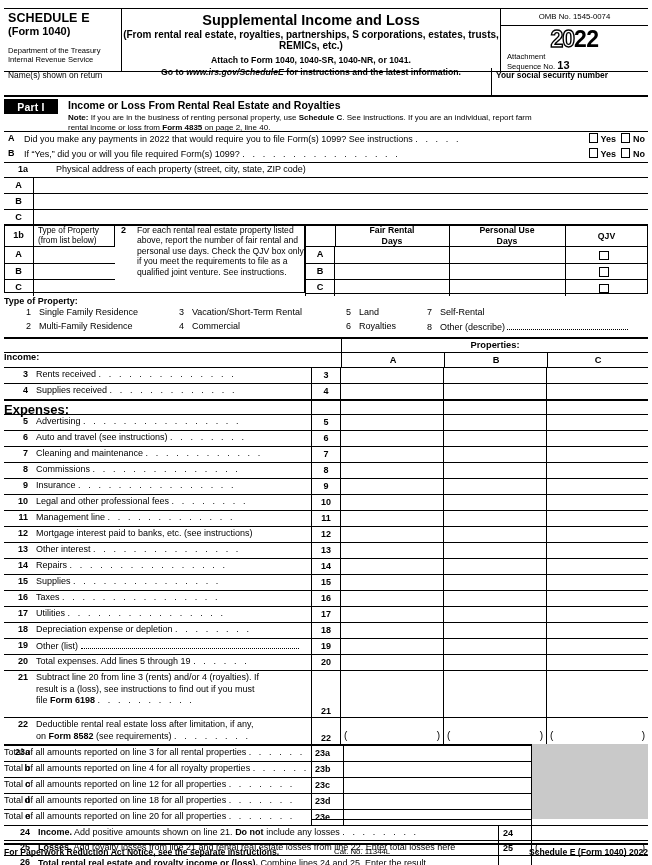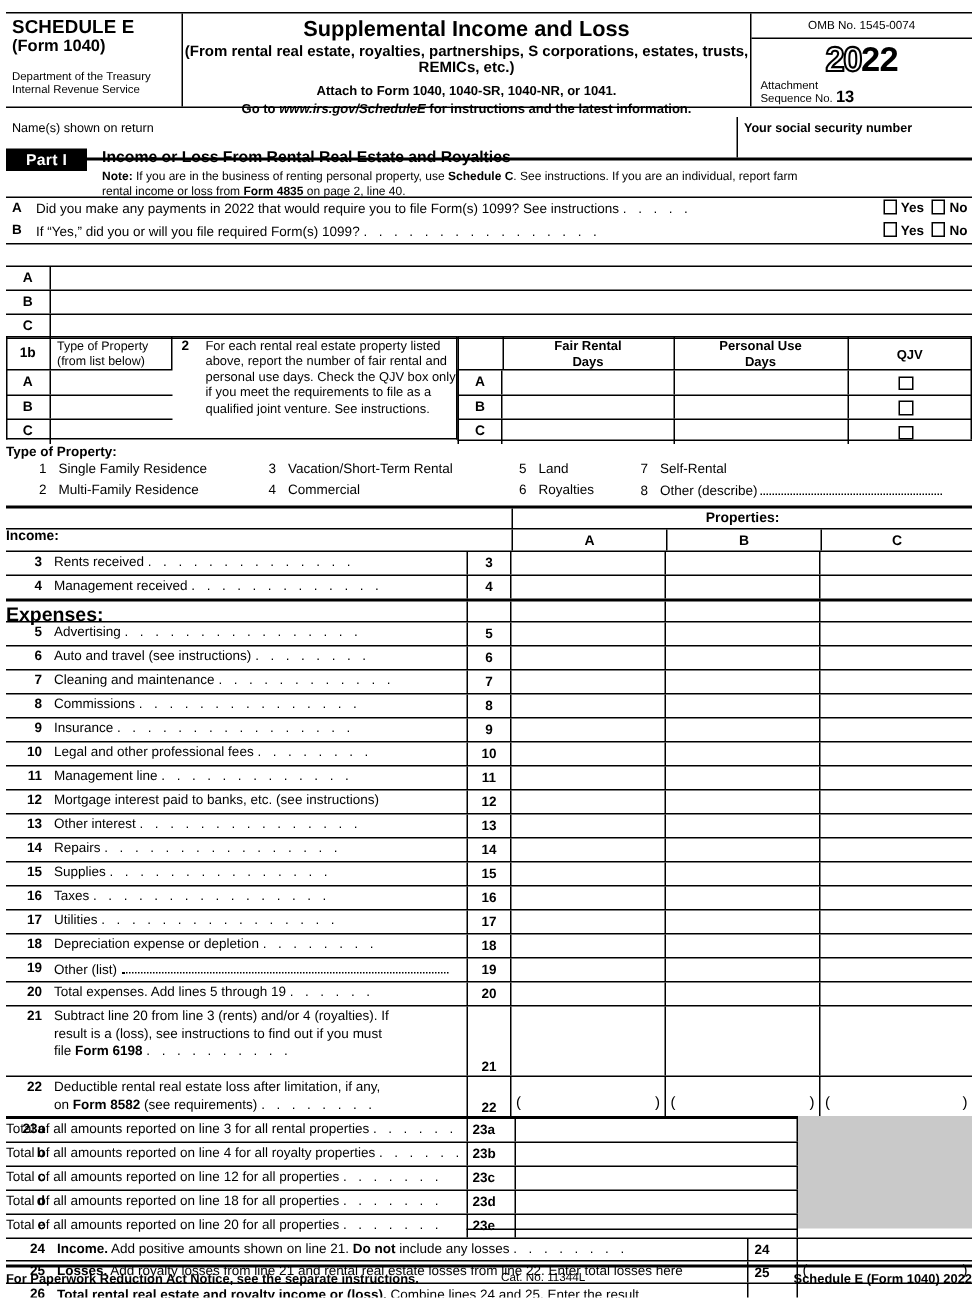--- a/index.html
+++ b/index.html
@@ -35,21 +35,21 @@
              border-left:1.3px solid #000;box-sizing:border-box;}
   .omb{font-size:7.8px;text-align:center;padding-top:3px;height:13px;
        border-bottom:1px solid #000;}
   .yr{text-align:center;margin-top:1px;height:25px;line-height:25px;}
   .yr .y1{font-size:23px;font-weight:bold;color:#fff;
           -webkit-text-stroke:1.4px #000;letter-spacing:-1px;}
   .yr .y2{font-size:23px;font-weight:bold;letter-spacing:-.5px;}
   .attach{font-size:7.6px;line-height:9.2px;padding-left:6px;}
   .attach .sq{font-size:11px;font-weight:bold;}
 
-  .namerow{position:absolute;left:4px;top:78px;width:644px;height:27px;
+  .namerow{position:absolute;left:4px;top:68px;width:644px;height:27px;
            border-bottom:2.2px solid #000;}
   .namerow .lbl{font-size:8.4px;padding:2px 0 0 4px;}
   .namerow .ssn{position:absolute;left:487px;top:0;width:157px;height:27px;
                 border-left:1.1px solid #000;box-sizing:border-box;}
   .namerow .ssn .lbl2{font-size:8.4px;font-weight:bold;padding:2px 0 0 4px;}
 
   
   .parti{position:absolute;left:4px;top:99px;width:644px;}
   .partbox{display:inline-block;background:#000;color:#fff;font-weight:bold;
            font-size:10.5px;padding:1.5px 7px 1.5px 7px;width:54px;box-sizing:border-box;
@@ -226,20 +226,24 @@
     <div class="ab-row">
       <span class="ltr">B</span>
       <span class="txt"><span>If “Yes,” did you or will you file required Form(s) 1099?</span> <span class="dotfill">. . . . . . . . . . . . . . . .</span></span>
       <span class="boxes">
         <span class="ck"></span> <span>Yes</span>
         &nbsp;<span class="ck"></span> <span>No</span>
       </span>
     </div>
   </div>
 
+  <div class="l1a">
+    <span class="n">1a</span>
+    <span class="t">Physical address of each property (street, city, state, ZIP code)</span>
+  </div>
 
   <div class="addr-tbl">
     <div class="addr-row">
       <span class="ltr">A</span>
     </div>
     <div class="addr-row">
       <span class="ltr">B</span>
     </div>
     <div class="addr-row">
       <span class="ltr">C</span>
@@ -346,21 +350,21 @@
       <span class="ln">3</span>
       <span class="tx desc" style="left:32px;top:1px;"><span>Rents received</span> <span class="dotfill">. . . . . . . . . . . . . .</span></span>
       <span class="numcol" style="line-height:15px;">3</span>
       <span class="fld colA"></span>
       <span class="fld colB"></span>
       <span class="fld fldC colC"></span>
     </div>
 
     <div class="gr" style="height:15px;">
       <span class="ln">4</span>
-      <span class="tx desc" style="left:32px;top:1px;"><span>Management received</span> <span class="dotfill">. . . . . . . . . . . . .</span></span>
+      <span class="tx desc" style="left:32px;top:1px;"><span>Supplies received</span> <span class="dotfill">. . . . . . . . . . . . .</span></span>
       <span class="numcol" style="line-height:15px;">4</span>
       <span class="fld colA"></span>
       <span class="fld colB"></span>
       <span class="fld fldC colC"></span>
     </div>
 
     <div class="gr thick" style="height:13px;">
       <span class="expenses-lbl">Expenses:</span>
       <span class="numcol"></span>
       <span class="fld colA"></span>

